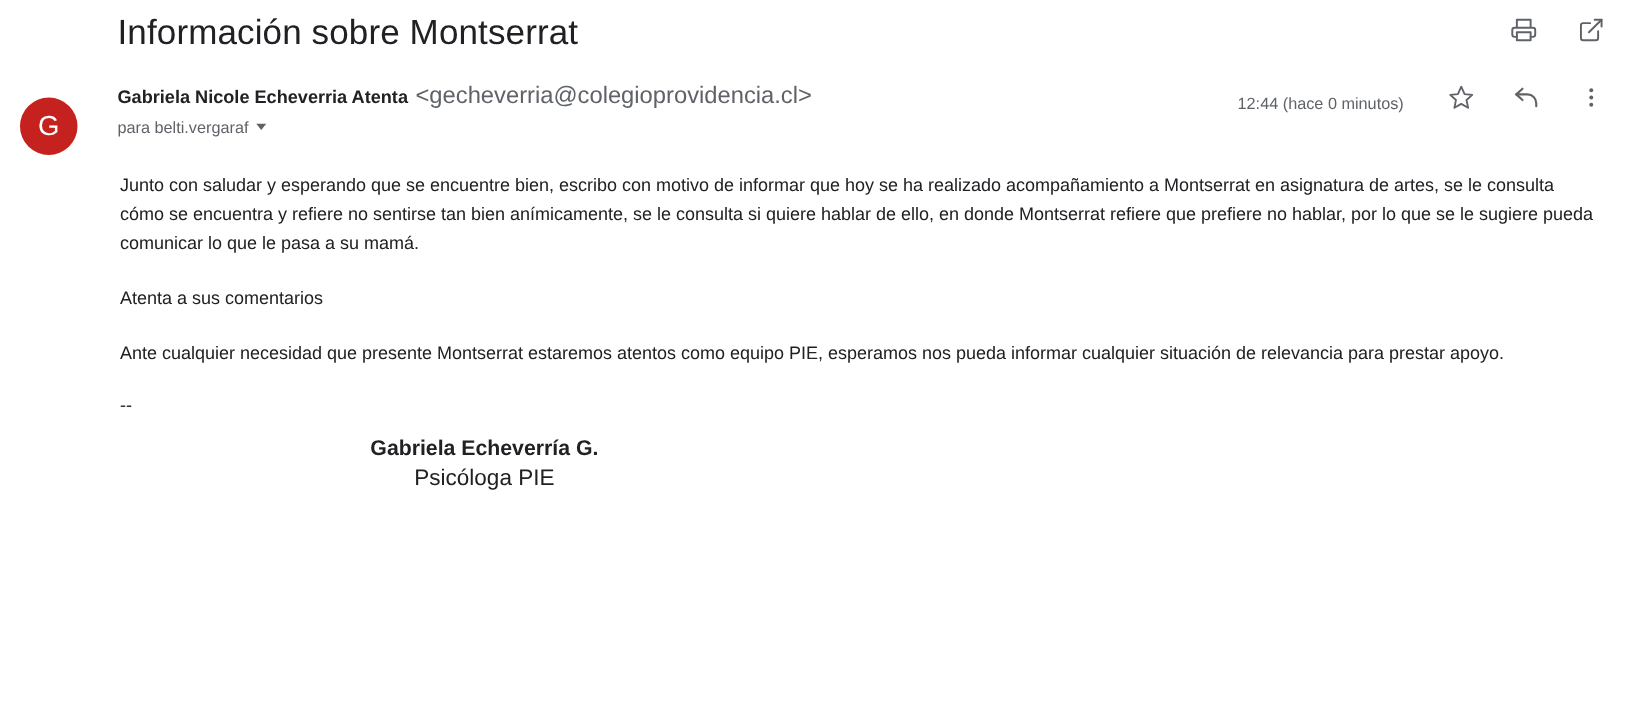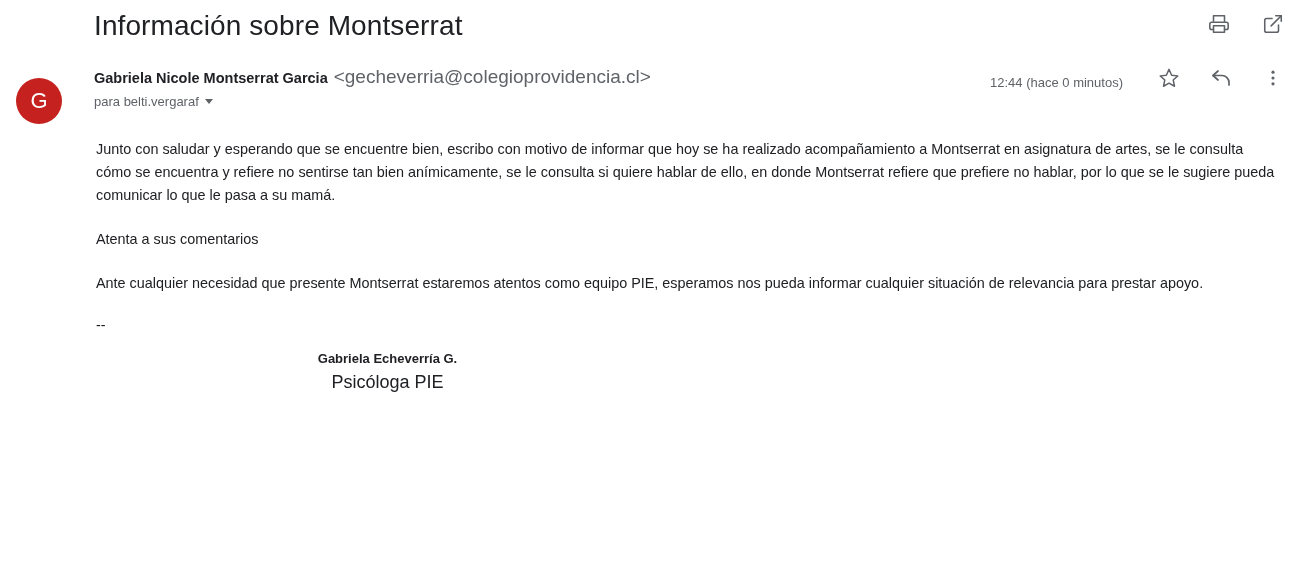--- a/index.html
+++ b/index.html
@@ -142,21 +142,21 @@
     font-size: 14.4px;
     line-height: 18px;
   }
   .signature {
     text-align: center;
     padding-right: 600px;
     margin-top: 14px;
   }
   .sig-name {
     font-weight: bold;
-    font-size: 13px;
+    font-size: 17px;
     line-height: 22px;
   }
   .sig-role {
     font-size: 18px;
     line-height: 24px;
   }
 </style>
 </head>
 <body>
 
@@ -180,21 +180,21 @@
         <polyline points="15 3 21 3 21 9"></polyline>
         <line x1="10" y1="14" x2="21" y2="3"></line>
       </svg>
     </div>
   </div>
 
   <div class="avatar">G</div>
 
   <div class="sender-row">
     <div class="sender-line1">
-      <span class="sender-name">Gabriela Nicole Montserrat Garcia</span>
+      <span class="sender-name">Gabriela Nicole Echeverria Atenta</span>
       <span class="sender-email">&lt;gecheverria@colegioprovidencia.cl&gt;</span>
     </div>
 
     <div class="meta-right">
       <span class="timestamp">12:44 (hace 0 minutos)</span>
       <div class="icon-btn">
         <svg width="22" height="22" viewBox="0 0 24 24" fill="none" stroke="#5f6368" stroke-width="1.6" stroke-linecap="round" stroke-linejoin="round">
           <polygon points="12 2.6 14.9 9 21.6 9.7 16.6 14.2 18 21 12 17.6 6 21 7.4 14.2 2.4 9.7 9.1 9"></polygon>
         </svg>
       </div>

